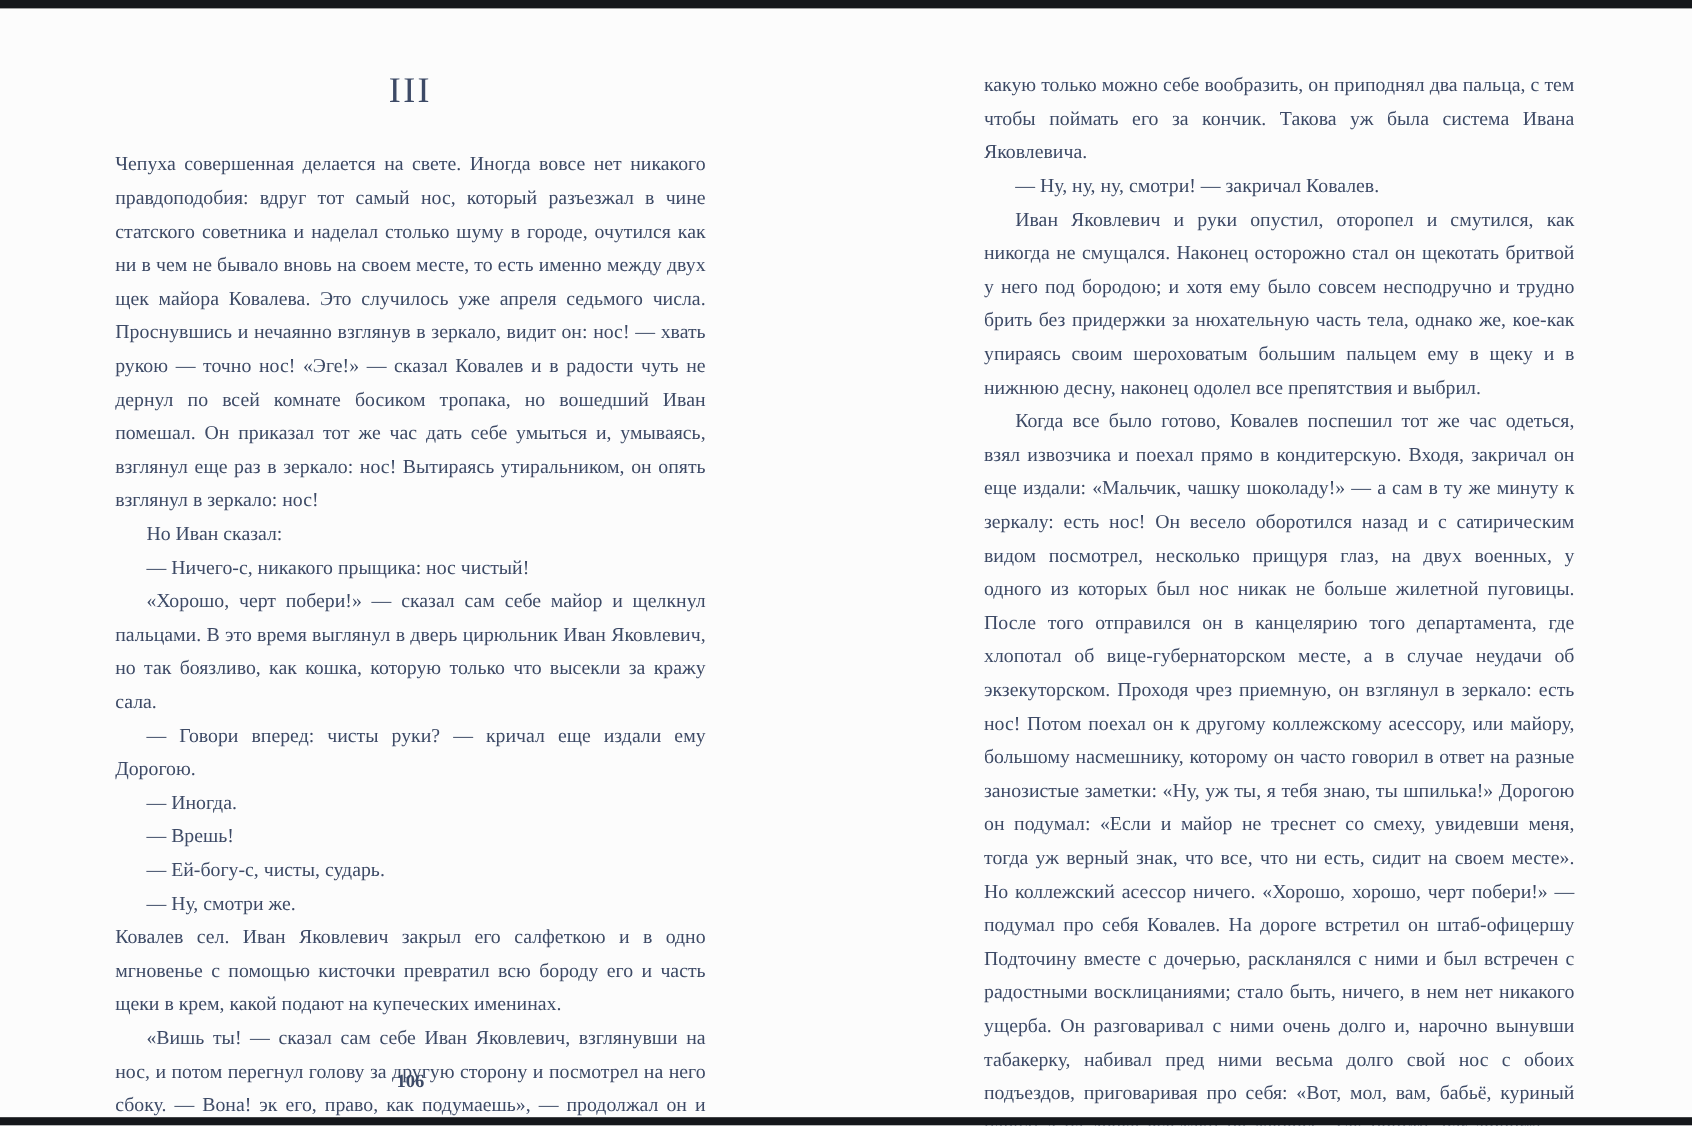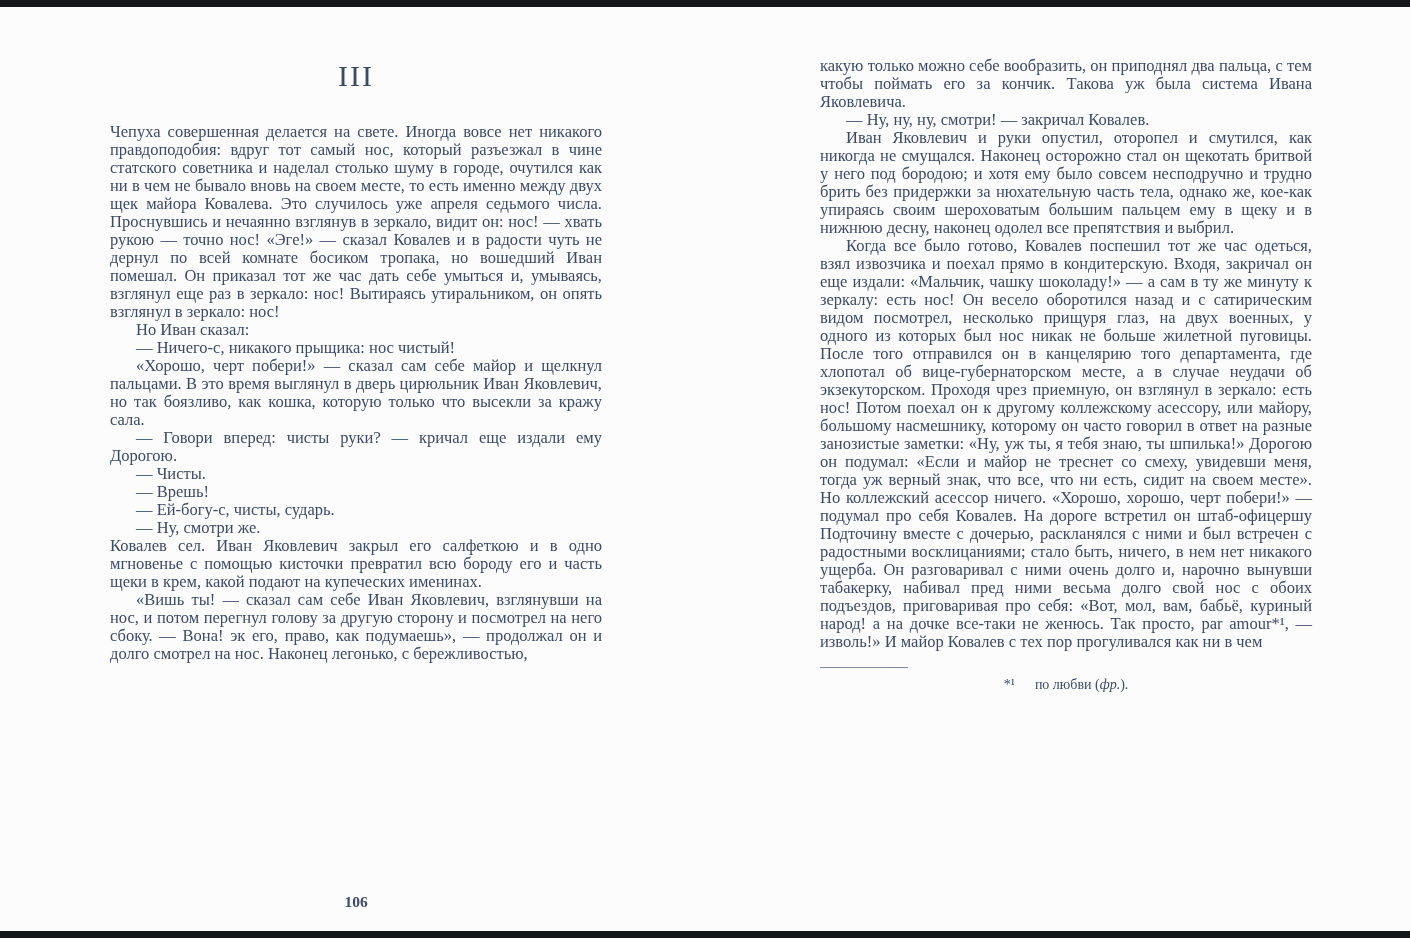--- a/index.html
+++ b/index.html
@@ -24,39 +24,39 @@
   }
   .edge-bar.top { top: 0; }
   .edge-bar.bottom { bottom: 0; }
 
   .page {
     position: absolute;
     top: 7px;
     height: 924px;
     width: 492px;
   }
-  .page.left  { left: 110px; }
+  .page.left  { left: 96px; }
   .page.right { left: 820px; }
 
   .chapter-heading {
     margin: 52px 0 30px 0;
     text-align: center;
     font-size: 30px;
     font-weight: normal;
     letter-spacing: 2px;
   }
 
   .page.right .body-text {
     padding-top: 50px;
   }
 
   .para {
     margin: 0;
     font-size: 16.5px;
-    line-height: 18px;
+    line-height: 28px;
     text-align: justify;
   }
   .para.indent { text-indent: 26px; }
 
   .footnote {
     margin-top: 16px;
     font-size: 14px;
     line-height: 18px;
     text-align: center;
   }
@@ -88,21 +88,21 @@
 <div class="edge-bar top"></div>
 
 <div class="page left">
   <h2 class="chapter-heading">III</h2>
   <div class="body-text">
       <p class="para">Чепуха совершенная делается на свете. Иногда вовсе нет никакого правдоподобия: вдруг тот самый нос, который разъезжал в чине статского советника и наделал столько шуму в городе, очутился как ни в чем не бывало вновь на своем месте, то есть именно между двух щек майора Ковалева. Это случилось уже апреля седьмого числа. Проснувшись и нечаянно взглянув в зеркало, видит он: нос! — хвать рукою — точно нос! «Эге!» — сказал Ковалев и в радости чуть не дернул по всей комнате босиком тропака, но вошедший Иван помешал. Он приказал тот же час дать себе умыться и, умываясь, взглянул еще раз в зеркало: нос! Вытираясь утиральником, он опять взглянул в зеркало: нос!</p>
       <p class="para indent">Но Иван сказал:</p>
       <p class="para indent">— Ничего-с, никакого прыщика: нос чистый!</p>
       <p class="para indent">«Хорошо, черт побери!» — сказал сам себе майор и щелкнул пальцами. В это время выглянул в дверь цирюльник Иван Яковлевич, но так боязливо, как кошка, которую только что высекли за кражу сала.</p>
       <p class="para indent">— Говори вперед: чисты руки? — кричал еще издали ему Дорогою.</p>
-      <p class="para indent">— Чисты.</p>
+      <p class="para indent">— Иногда.</p>
       <p class="para indent">— Врешь!</p>
       <p class="para indent">— Ей-богу-с, чисты, сударь.</p>
       <p class="para indent">— Ну, смотри же.</p>
       <p class="para">Ковалев сел. Иван Яковлевич закрыл его салфеткою и в одно мгновенье с помощью кисточки превратил всю бороду его и часть щеки в крем, какой подают на купеческих именинах.</p>
       <p class="para indent">«Вишь ты! — сказал сам себе Иван Яковлевич, взглянувши на нос, и потом перегнул голову за другую сторону и посмотрел на него сбоку. — Вона! эк его, право, как подумаешь», — продолжал он и долго смотрел на нос. Наконец легонько, с бережливостью,</p>
     </div>
   <div class="pagenum">106</div>
 </div>
 
 <div class="page right">

